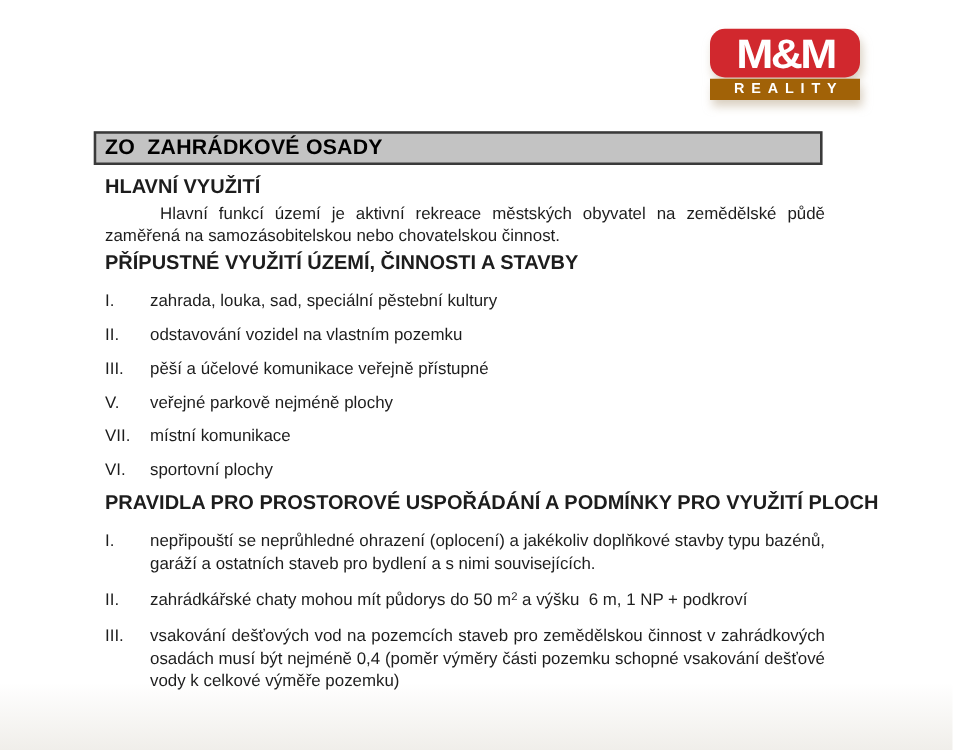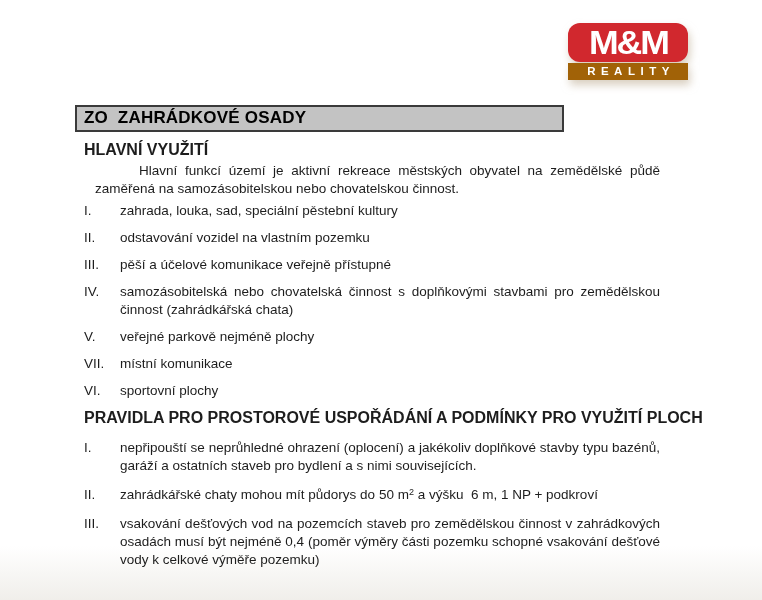--- a/index.html
+++ b/index.html
@@ -52,21 +52,21 @@
     letter-spacing: 5.5px;
     padding-left: 6px;
     line-height: 1;
   }
 
   
   .title-bar {
     position: absolute;
     left: 75px;
     top: 105px;
-    width: 489px;
+    width: 583px;
     height: 27px;
     box-sizing: border-box;
     background: #c3c3c3;
     border: 2px solid #3a3a3a;
     font-weight: bold;
     font-size: 17px;
     line-height: 22px;
     padding-left: 7px;
     color: #000000;
     letter-spacing: 0.2px;
@@ -83,21 +83,21 @@
   }
   .heading {
     font-weight: bold;
     font-size: 16px;
     margin: 0 0 3px 0;
     white-space: nowrap;
   }
   .heading.h2 { margin: 4px 0 12px 0; }
   .heading.h3 { margin: 8px 0 12px 0; text-align: right; }
   .para {
-    margin: 0 0 4px 11px;
+    margin: 0 0 4px 0;
     text-indent: 44px;
     text-align: justify;
   }
   .list { margin: 0; padding: 0; }
   .list-item {
     display: flex;
     margin: 0 0 9px 0;
   }
   .rules .list-item { margin-bottom: 11px; }
   .marker {
@@ -126,37 +126,34 @@
   </div>
 </div>
 
 <div class="title-bar">ZO&nbsp; ZAHRÁDKOVÉ OSADY</div>
 
 <div class="content">
 
   <div class="heading">HLAVNÍ VYUŽITÍ</div>
   <p class="para">Hlavní funkcí území je aktivní rekreace městských obyvatel na zemědělské půdě zaměřená na samozásobitelskou nebo chovatelskou činnost.</p>
 
+  <div class="heading h2">PŘÍPUSTNÉ VYUŽITÍ ÚZEMÍ, ČINNOSTI A STAVBY</div>
 
   <div class="list permitted">
     <div class="list-item">
       <span class="marker">I.</span>
       <span class="itext">zahrada, louka, sad, speciální pěstební kultury</span>
     </div>
     <div class="list-item">
       <span class="marker">II.</span>
       <span class="itext">odstavování vozidel na vlastním pozemku</span>
     </div>
     <div class="list-item">
       <span class="marker">III.</span>
       <span class="itext">pěší a účelové komunikace veřejně přístupné</span>
-    </div>
-    <div class="list-item">
-      <span class="marker">IV.</span>
-      <span class="itext">samozásobitelská nebo chovatelská činnost s doplňkovými stavbami pro zemědělskou činnost (zahrádkářská chata)</span>
     </div>
     <div class="list-item">
       <span class="marker">V.</span>
       <span class="itext">veřejné parkově nejméně plochy</span>
     </div>
     <div class="list-item">
       <span class="marker">VII.</span>
       <span class="itext">místní komunikace</span>
     </div>
     <div class="list-item">

